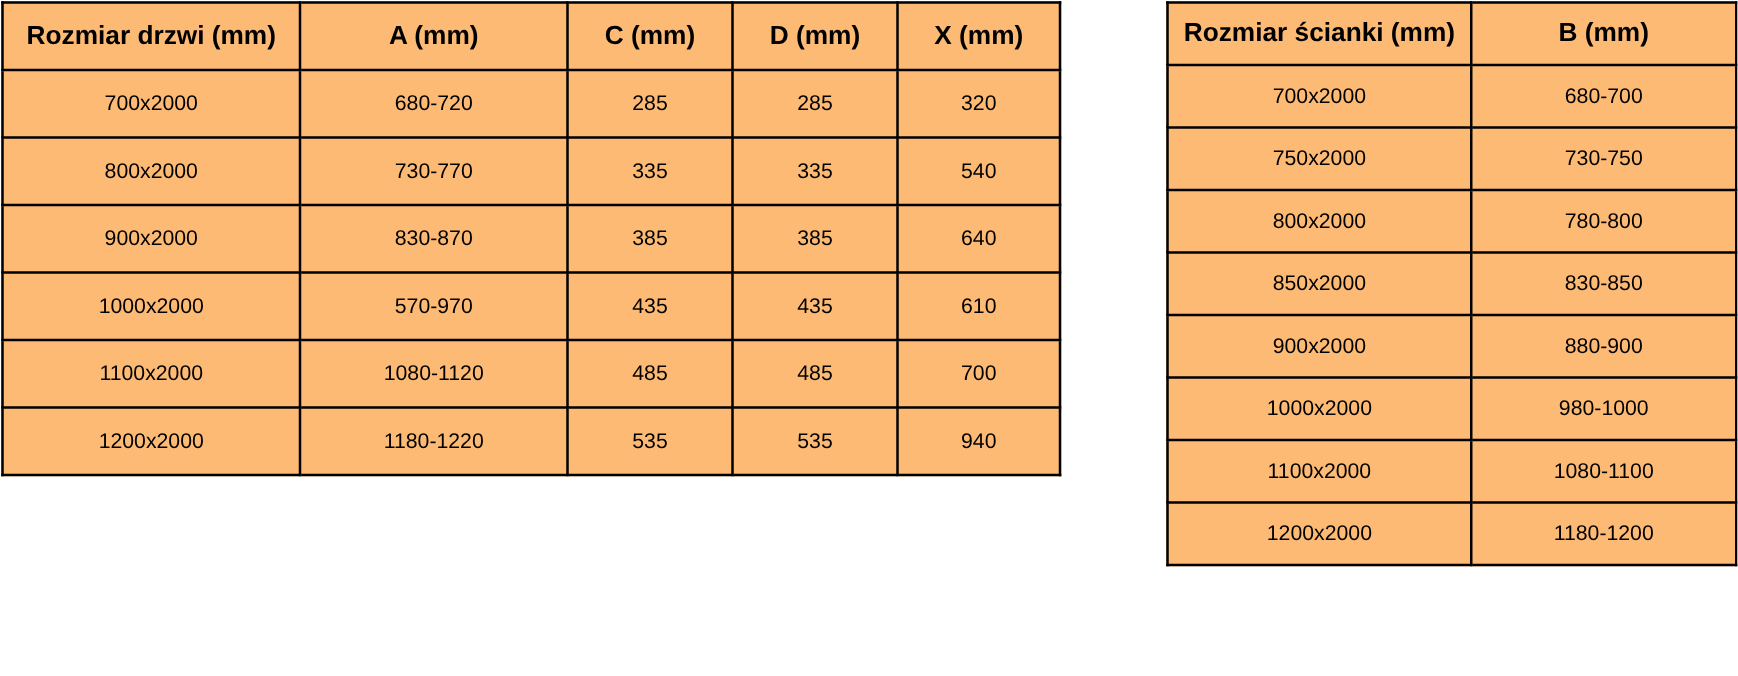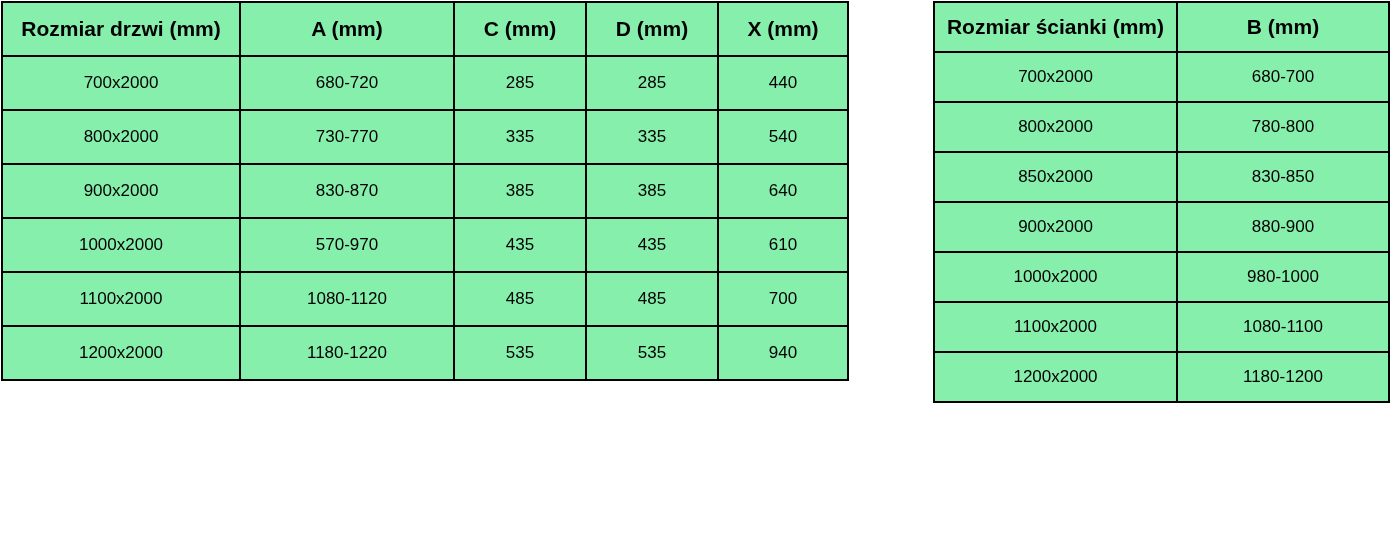--- a/index.html
+++ b/index.html
@@ -12,21 +12,21 @@
     width: 1390px;
     height: 541px;
     background: #ffffff;
     color: #000000;
     font-family: "Liberation Sans", sans-serif;
   }
   table.spec {
     position: absolute;
     border-collapse: collapse;
     table-layout: fixed;
-    background: #86efac;
+    background: #fdba74;
   }
   table.spec th,
   table.spec td {
     border: 2px solid #000000;
     text-align: center;
     vertical-align: middle;
     padding: 0;
     white-space: nowrap;
     overflow: hidden;
   }
@@ -60,21 +60,21 @@
           <th>D (mm)</th>
           <th>X (mm)</th>
         </tr>
     </thead>
     <tbody>
         <tr>
           <td>700x2000</td>
           <td>680-720</td>
           <td>285</td>
           <td>285</td>
-          <td>440</td>
+          <td>320</td>
         </tr>
         <tr>
           <td>800x2000</td>
           <td>730-770</td>
           <td>335</td>
           <td>335</td>
           <td>540</td>
         </tr>
         <tr>
           <td>900x2000</td>
@@ -117,20 +117,24 @@
           <th>Rozmiar ścianki (mm)</th>
           <th>B (mm)</th>
         </tr>
     </thead>
     <tbody>
         <tr>
           <td>700x2000</td>
           <td>680-700</td>
         </tr>
         <tr>
+          <td>750x2000</td>
+          <td>730-750</td>
+        </tr>
+        <tr>
           <td>800x2000</td>
           <td>780-800</td>
         </tr>
         <tr>
           <td>850x2000</td>
           <td>830-850</td>
         </tr>
         <tr>
           <td>900x2000</td>
           <td>880-900</td>

